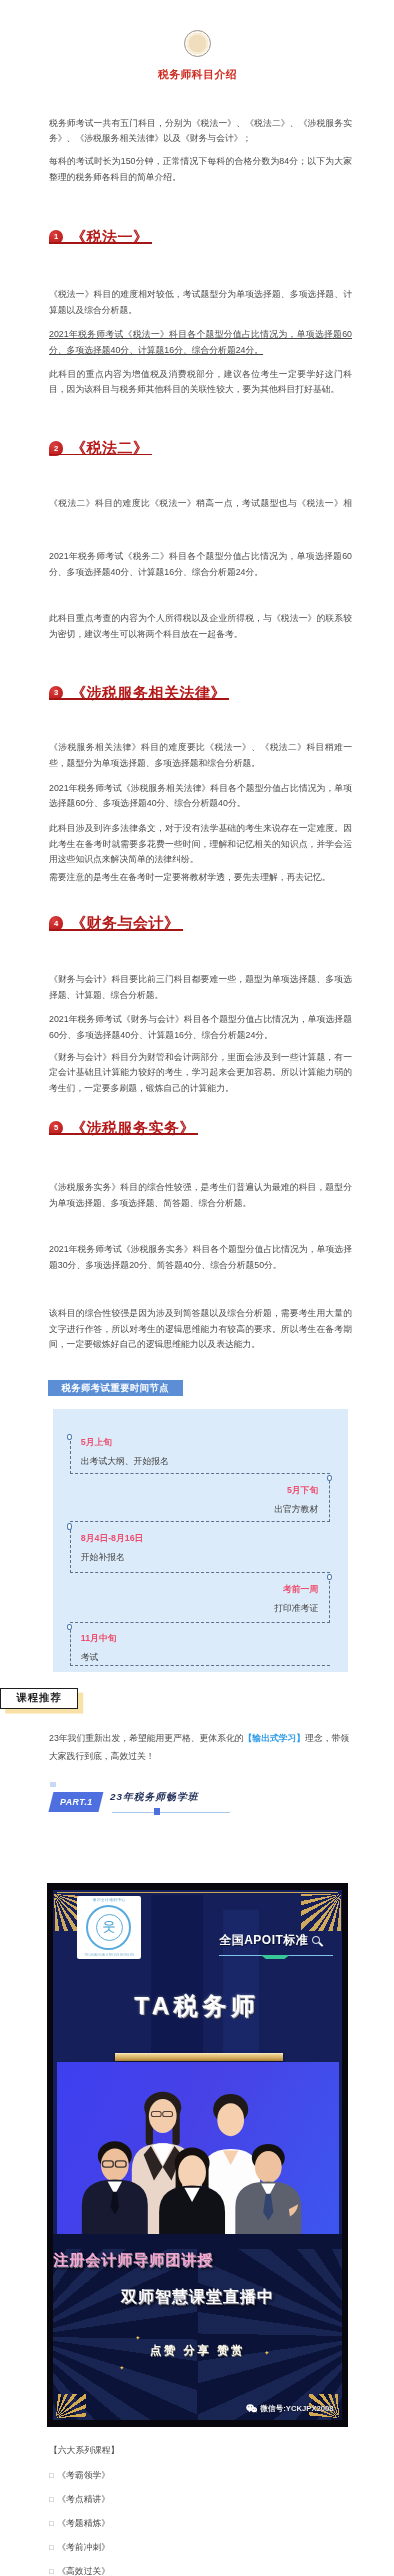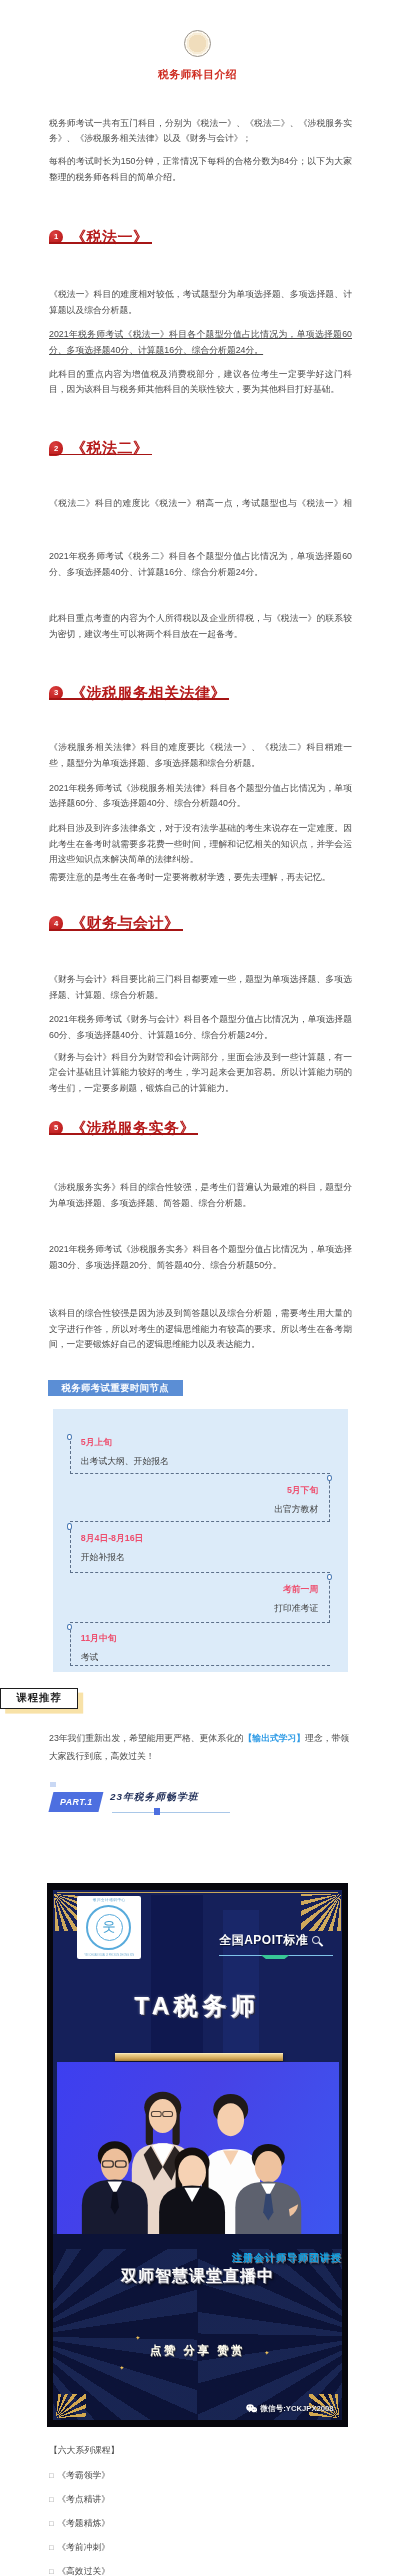--- a/index.html
+++ b/index.html
@@ -83,23 +83,23 @@
   .gold-bar { position:absolute; left:62px; top:163px; width:168px; height:8.2px;
               background:linear-gradient(180deg,#f2d897 0%,#d3a95b 60%,#a97f35 100%);
               border-top:1px solid #f7e7bc; box-shadow:0 2.6px 4.1px rgba(0,0,0,.55); }
   .people { position:absolute; left:3.6px; top:172px; width:282px; height:172px;
             background:linear-gradient(118deg,#3d3ff0,#4742e6 45%,#3d56f0); overflow:hidden; }
   .bot { position:absolute; left:0; right:0; top:344px; bottom:0; background:#0c1338; overflow:hidden; }
   .rays-l { position:absolute; left:-31px; top:15.5px; width:175px; height:175px;
             background:repeating-conic-gradient(from 195deg at 0% 50%, rgba(90,130,220,.16) 0 7deg, rgba(0,0,0,0) 7deg 16deg); }
   .rays-r { position:absolute; right:-31px; top:15.5px; width:175px; height:175px;
             background:repeating-conic-gradient(from 95deg at 100% 50%, rgba(90,130,220,.16) 0 7deg, rgba(0,0,0,0) 7deg 16deg); }
-  .b-line1 { position:absolute; left:0; right:0; top:17.5px; text-align:right; font-size:10px; font-weight:bold; color:#0ea5e9;
+  .b-line1 { position:absolute; left:0; right:0; top:17.5px; text-align:left; font-size:15px; font-weight:bold; color:#f9a8d4;
              letter-spacing:1px; text-shadow:1px 1px 0 #7a7a8a, 2.1px 2.1px 2.6px #000; }
-  .b-line2 { position:absolute; left:0; right:0; top:32px; text-align:center; font-size:16px; font-weight:bold; color:#fafafa;
+  .b-line2 { position:absolute; left:0; right:0; top:53px; text-align:center; font-size:16px; font-weight:bold; color:#fafafa;
              letter-spacing:1px; text-shadow:1px 1px 0 #7a7a8a, 2.1px 2.1px 2.6px #000; }
   .b-actions { position:absolute; left:0; right:0; top:109px; text-align:center; font-size:11.3px; font-weight:bold; color:#fffdf0;
                letter-spacing:2.6px; text-shadow:0.5px 0.5px 0 #888, 1px 1px 1.5px #000; }
   .sp { position:absolute; color:#f0c35a; font-size:6.2px; }
   .sp1 { left:82px; top:100px; } .sp2 { left:211px; top:115px; } .sp3 { left:66px; top:130px; }
   .fan-bl { position:absolute; left:2.6px; bottom:2.1px; width:30px; height:24px;
             background:repeating-conic-gradient(from 275deg at 0% 100%, #d4a94f 0 7deg, rgba(0,0,0,0) 7deg 15deg); }
   .fan-br { position:absolute; right:2.6px; bottom:2.1px; width:30px; height:24px;
             background:repeating-conic-gradient(from 5deg at 100% 100%, #d4a94f 0 7deg, rgba(0,0,0,0) 7deg 15deg); }
   .wechat { position:absolute; right:8.2px; bottom:6.2px; display:flex; align-items:center; gap:3.1px;

